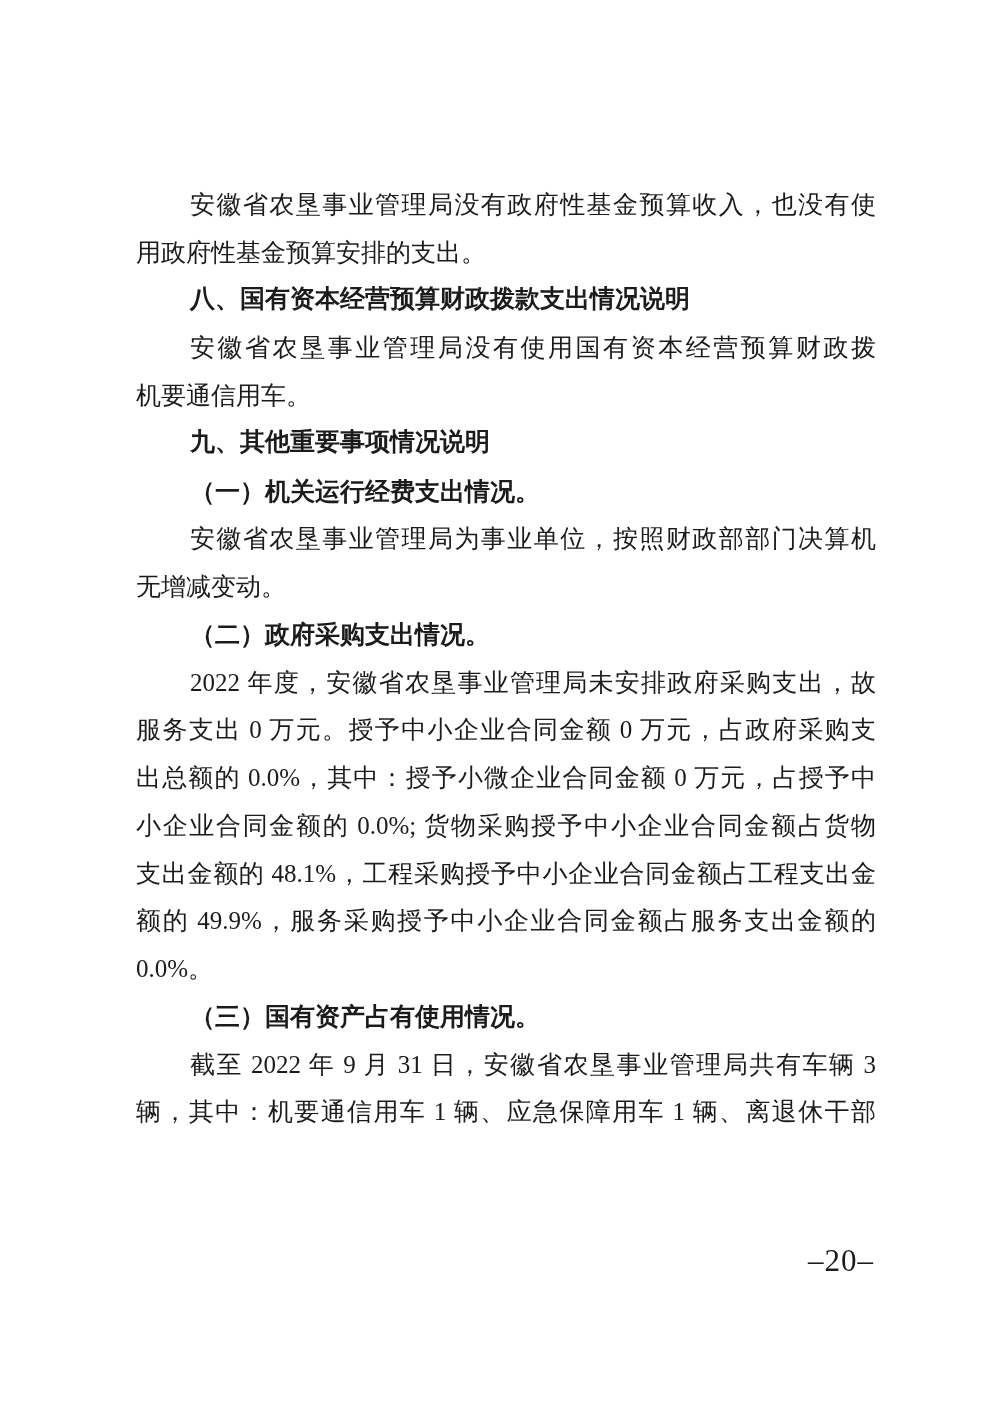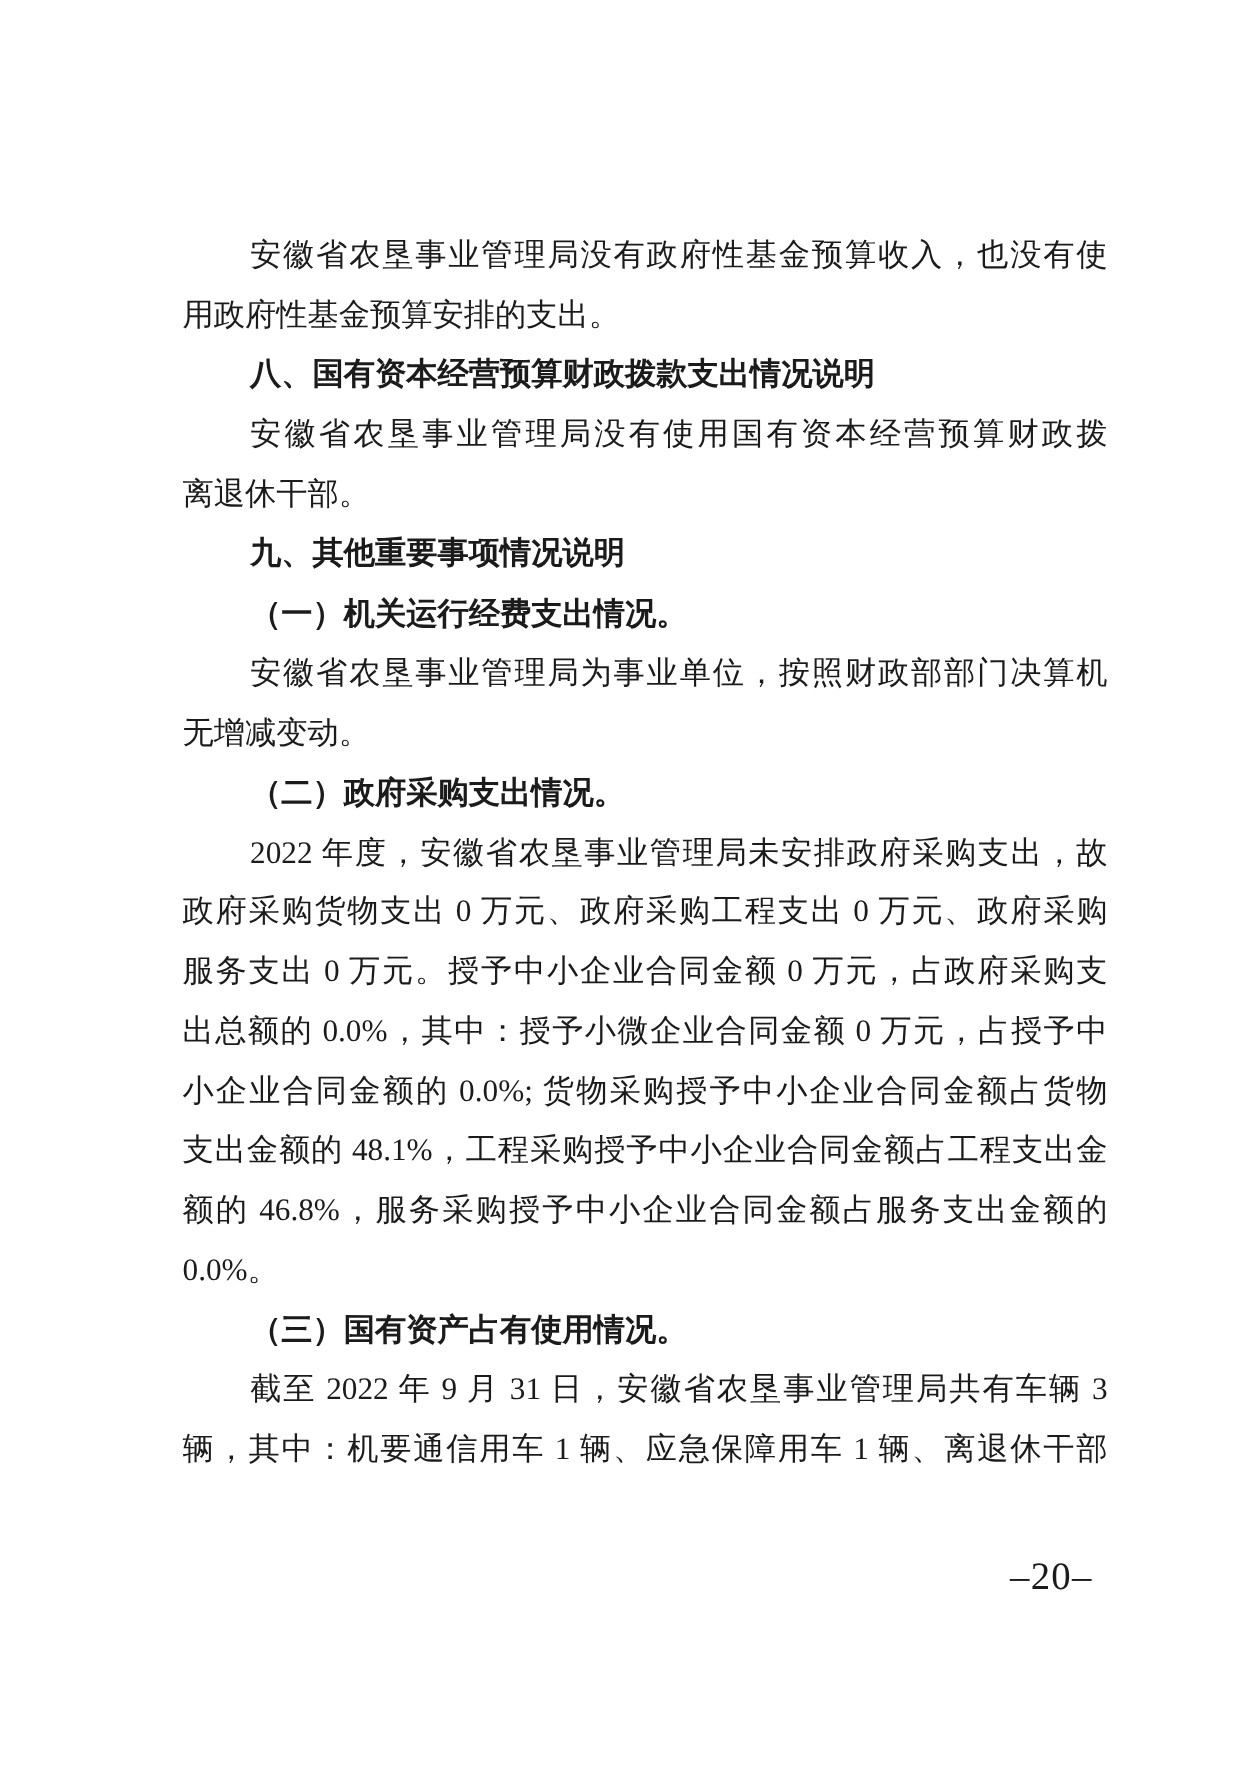--- a/index.html
+++ b/index.html
@@ -9,21 +9,21 @@
   }
   .page {
     position: relative;
     width: 1000px;
     height: 1414px;
     background: #ffffff;
     overflow: hidden;
   }
   .text-column {
     position: absolute;
-    left: 146px;
+    left: 136px;
     top: 181px;
     width: 740px;
   }
   .line {
     height: 47.75px;
     line-height: 47.75px;
     font-size: 25px;
     color: #1b1b1b;
     overflow: hidden;
   }
@@ -58,32 +58,31 @@
 </style>
 </head>
 <body>
 
 <div class="page">
   <div class="text-column">
       <div class="line body-text indent stretch">安徽省农垦事业管理局没有政府性基金预算收入，也没有使</div>
       <div class="line body-text">用政府性基金预算安排的支出。</div>
       <div class="line heading-major indent">八、国有资本经营预算财政拨款支出情况说明</div>
       <div class="line body-text indent stretch">安徽省农垦事业管理局没有使用国有资本经营预算财政拨</div>
-      <div class="line body-text">离退休干部。</div>
+      <div class="line body-text">机要通信用车。</div>
       <div class="line heading-major indent">九、其他重要事项情况说明</div>
       <div class="line heading-minor indent">（一）机关运行经费支出情况。</div>
       <div class="line body-text indent stretch">安徽省农垦事业管理局为事业单位，按照财政部部门决算机</div>
       <div class="line body-text">无增减变动。</div>
       <div class="line heading-minor indent">（二）政府采购支出情况。</div>
       <div class="line body-text indent stretch">2022 年度，安徽省农垦事业管理局未安排政府采购支出，故</div>
-      <div class="line body-text stretch">政府采购货物支出 0 万元、政府采购工程支出 0 万元、政府采购</div>
       <div class="line body-text stretch">服务支出 0 万元。授予中小企业合同金额 0 万元，占政府采购支</div>
       <div class="line body-text stretch">出总额的 0.0%，其中：授予小微企业合同金额 0 万元，占授予中</div>
       <div class="line body-text stretch">小企业合同金额的 0.0%; 货物采购授予中小企业合同金额占货物</div>
       <div class="line body-text stretch">支出金额的 48.1%，工程采购授予中小企业合同金额占工程支出金</div>
-      <div class="line body-text stretch">额的 46.8%，服务采购授予中小企业合同金额占服务支出金额的</div>
+      <div class="line body-text stretch">额的 49.9%，服务采购授予中小企业合同金额占服务支出金额的</div>
       <div class="line body-text">0.0%。</div>
       <div class="line heading-minor indent">（三）国有资产占有使用情况。</div>
       <div class="line body-text indent stretch">截至 2022 年 9 月 31 日，安徽省农垦事业管理局共有车辆 3</div>
       <div class="line body-text stretch">辆，其中：机要通信用车 1 辆、应急保障用车 1 辆、离退休干部</div>
     </div>
   <div class="page-number">–20–</div>
 </div>
 
 </body></html>

